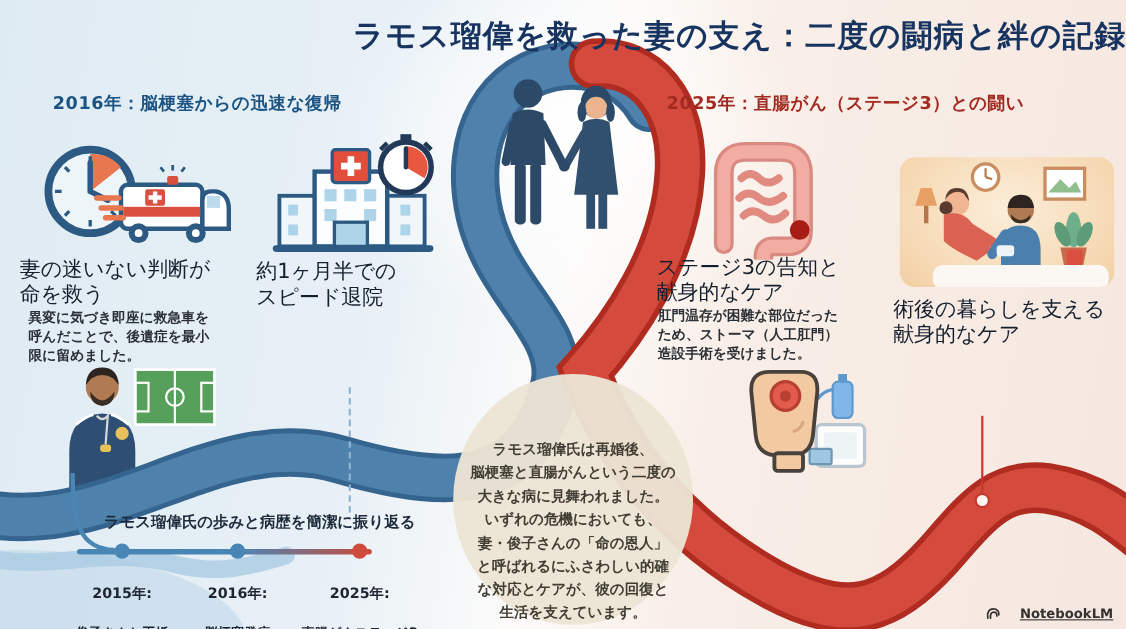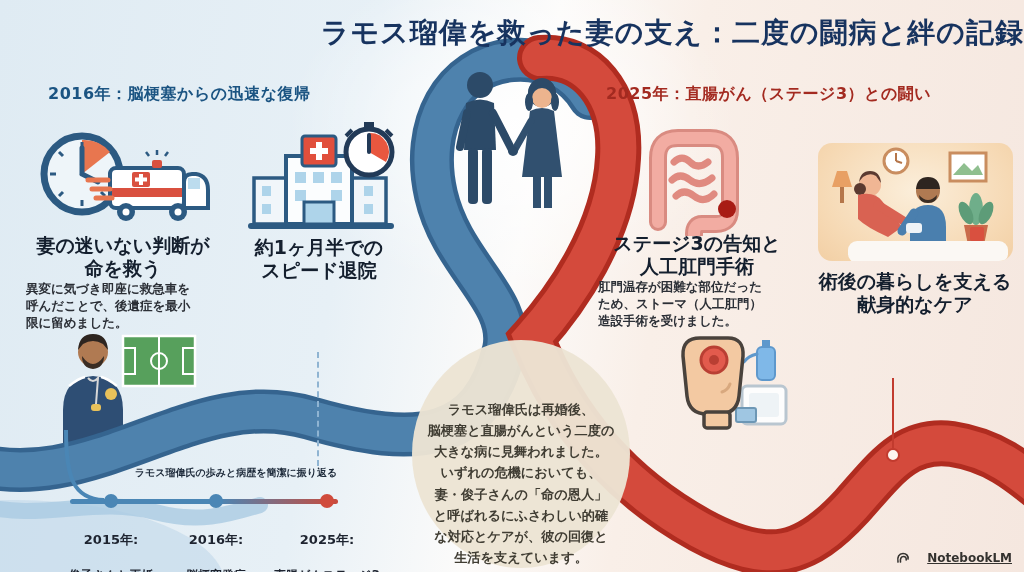--- a/index.html
+++ b/index.html
@@ -16,39 +16,39 @@
   .abs{position:absolute;}
   .z0{z-index:0}.z1{z-index:1}.z2{z-index:2}
   .title{
     left:0;top:14px;width:100%;text-align:right;
     font-size:28px;font-weight:700;letter-spacing:1px;color:#17335f;z-index:3;
   }
   .sec-heading{font-size:16px;font-weight:800;letter-spacing:.5px;z-index:3;}
   .sec-heading.blue{left:48px;top:84px;color:#1b5482;}
   .sec-heading.red{left:606px;top:84px;color:#a32a20;text-align:center;}
   .card-title{
-    font-size:19px;font-weight:700;line-height:1.22;color:#141f2e;
-    text-align:center;white-space:pre-line;z-index:2;
+    font-size:19px;font-weight:400;line-height:1.22;color:#141f2e;
+    white-space:pre-line;z-index:2;
   }
   .card-body{
     font-size:12.5px;font-weight:600;line-height:1.34;color:#2b2f36;
     white-space:pre-line;z-index:2;
   }
   .circle-note{
     left:412px;top:340px;width:218px;height:228px;border-radius:50%;
     background:rgba(236,228,211,.96);z-index:2;
     display:flex;align-items:flex-end;justify-content:center;
   }
   .circle-note p{
     margin:0;font-size:13.2px;font-weight:700;line-height:1.6;color:#403d33;
     text-align:center;white-space:pre-line;
   }
   .tl-heading{
     left:66px;top:466px;width:340px;text-align:center;
-    font-size:10px;font-weight:800;color:#1d2a3a;z-index:2;
+    font-size:14px;font-weight:800;color:#1d2a3a;z-index:2;
   }
   .tl-bar{
     left:70px;top:499px;width:268px;height:5px;border-radius:3px;z-index:2;
     background:linear-gradient(to right,#4a86b5 0%,#4a86b5 55%,#c94b3c 100%);
   }
   .tl-dot{width:14px;height:14px;border-radius:50%;z-index:2;}
   .tl-item{width:150px;text-align:center;z-index:2;color:#1e2430;white-space:pre-line;}
   .tl-item .yr{font-size:13px;font-weight:800;}
   .tl-item .tx{font-size:12px;font-weight:700;line-height:1.3;}
   .dash-v{border-left:2px dashed #8fb4d2;width:0;z-index:1;}
@@ -186,21 +186,21 @@
     <path d="M30 98 L30 34 Q30 14 50 14 L82 14 Q102 14 102 34 L102 86 Q102 100 88 100 L74 100 Q66 100 66 110" stroke="#d98b81" stroke-width="18" fill="none" stroke-linecap="round"></path>
     <path d="M30 98 L30 34 Q30 14 50 14 L82 14 Q102 14 102 34 L102 86 Q102 100 88 100 L74 100 Q66 100 66 110" stroke="#f2aca2" stroke-width="12" fill="none" stroke-linecap="round"></path>
     <g stroke="#e08a80" stroke-width="7" fill="none" stroke-linecap="round">
       <path d="M46 38 Q54 30 62 38 T80 38"></path>
       <path d="M44 56 Q52 48 62 56 T84 54"></path>
       <path d="M48 72 Q56 64 66 72 T86 70"></path>
     </g>
     <circle cx="99" cy="85" r="9" fill="#a81c15"></circle>
   </svg>
   <div class="abs card-title" style="left:597px;top:232px;width:200px">ステージ3の告知と
-人工肛門手術</div>
+献身的なケア</div>
   <div class="abs card-body" style="left:598px;top:279px;width:202px">肛門温存が困難な部位だった
 ため、ストーマ（人工肛門）
 造設手術を受けました。</div>
 
   <svg class="abs z2" style="left:660px;top:330px" width="132" height="112" viewBox="0 0 132 112">
     <g>
       <rect x="82" y="56" width="44" height="38" rx="5" fill="#fdfdfd" stroke="#b9c6d0" stroke-width="3"></rect>
       <rect x="89" y="63" width="30" height="24" rx="3" fill="#eef3f6"></rect>
       <rect x="76" y="78" width="20" height="14" rx="2" fill="#9fc6e2" stroke="#6d97b5" stroke-width="2"></rect>
     </g>

